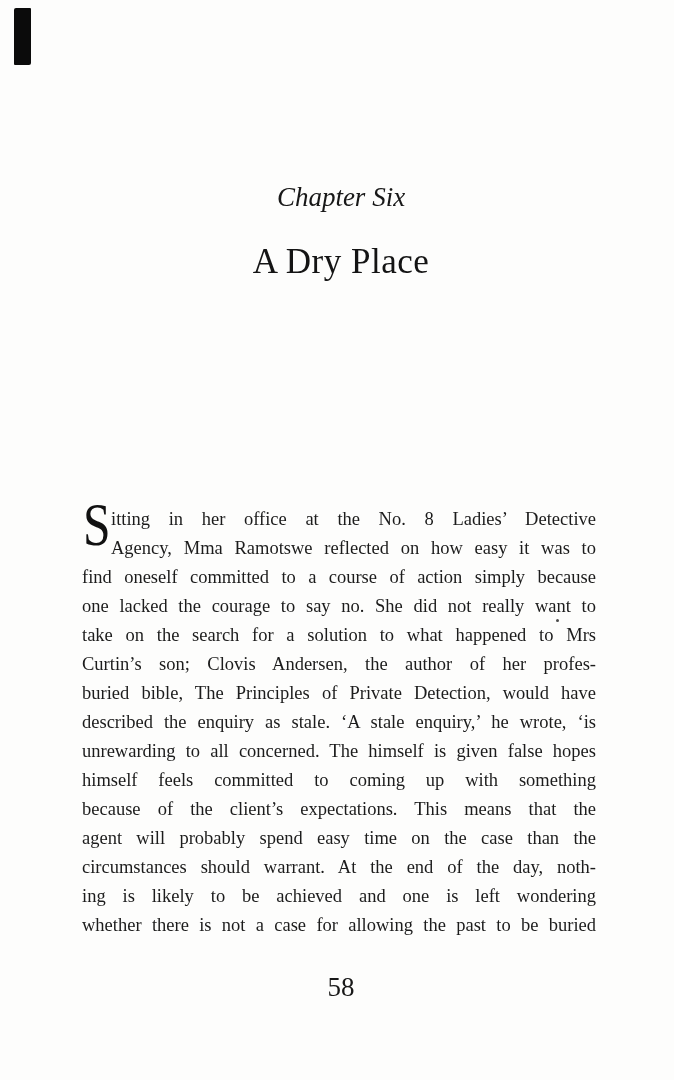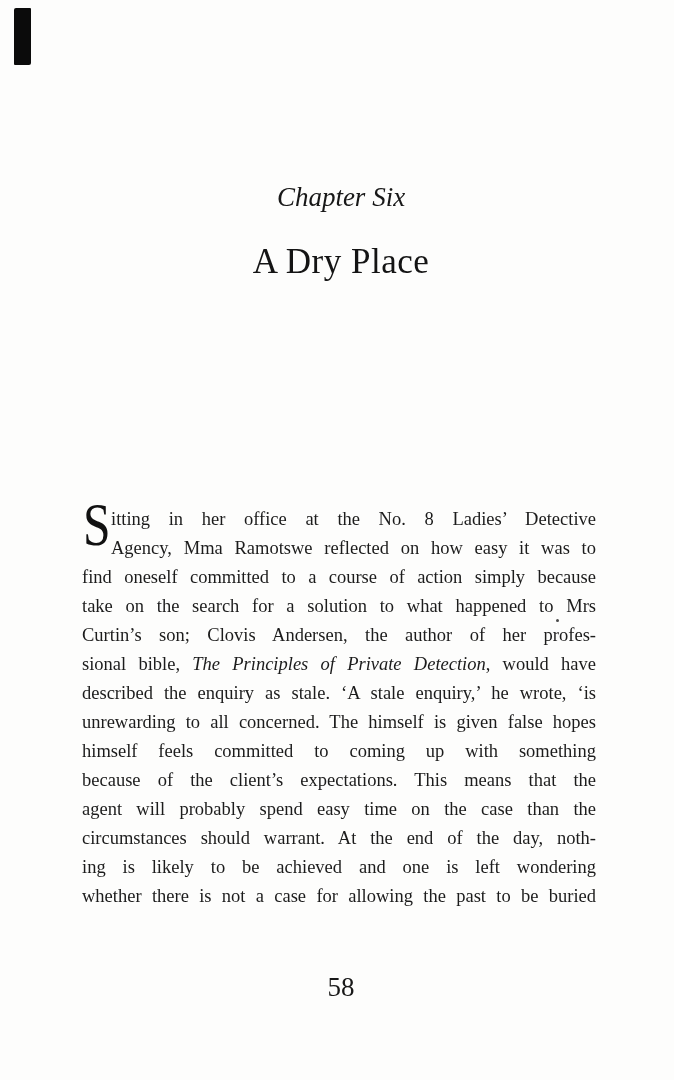--- a/index.html
+++ b/index.html
@@ -68,21 +68,20 @@
   .body-line {
     height: 29px;
     overflow: hidden;
     text-align: justify;
     text-align-last: justify;
   }
   .body-line.indent {
     padding-left: 29px;
   }
   .italic {
-    font-style: italic;
   }
   .ink-speck {
     position: absolute;
     left: 556px;
     top: 619px;
     width: 3px;
     height: 3px;
     background: #4a4a4a;
     border-radius: 50%;
   }
@@ -106,23 +105,24 @@
   <div class="chapter-label">Chapter Six</div>
 
   <div class="chapter-title">A Dry Place</div>
 
   <div class="body-block">
     <span class="drop-cap">S</span>
 
   <div class="body-line indent"><span>itting in her office at the No. 8 Ladies’ Detective</span></div>
       <div class="body-line indent"><span>Agency, Mma Ramotswe reflected on how easy it was to</span></div>
       <div class="body-line"><span>find oneself committed to a course of action simply because</span></div>
+      <div class="body-line"><span>one lacked the courage to say no. She did not really want to</span></div>
       <div class="body-line"><span>take on the search for a solution to what happened to Mrs</span></div>
       <div class="body-line"><span>Curtin’s son; Clovis Andersen, the author of her profes-</span></div>
-      <div class="body-line"><span>sional bible, </span><span class="italic">The Principles of Private Detection</span><span>, would have</span></div>
+      <div class="body-line"><span>buried bible, </span><span class="italic">The Principles of Private Detection</span><span>, would have</span></div>
       <div class="body-line"><span>described the enquiry as stale. ‘A stale enquiry,’ he wrote, ‘is</span></div>
       <div class="body-line"><span>unrewarding to all concerned. The himself is given false hopes</span></div>
       <div class="body-line"><span>himself feels committed to coming up with something</span></div>
       <div class="body-line"><span>because of the client’s expectations. This means that the</span></div>
       <div class="body-line"><span>agent will probably spend easy time on the case than the</span></div>
       <div class="body-line"><span>circumstances should warrant. At the end of the day, noth-</span></div>
       <div class="body-line"><span>ing is likely to be achieved and one is left wondering</span></div>
       <div class="body-line"><span>whether there is not a case for allowing the past to be buried</span></div>
     </div>
 

